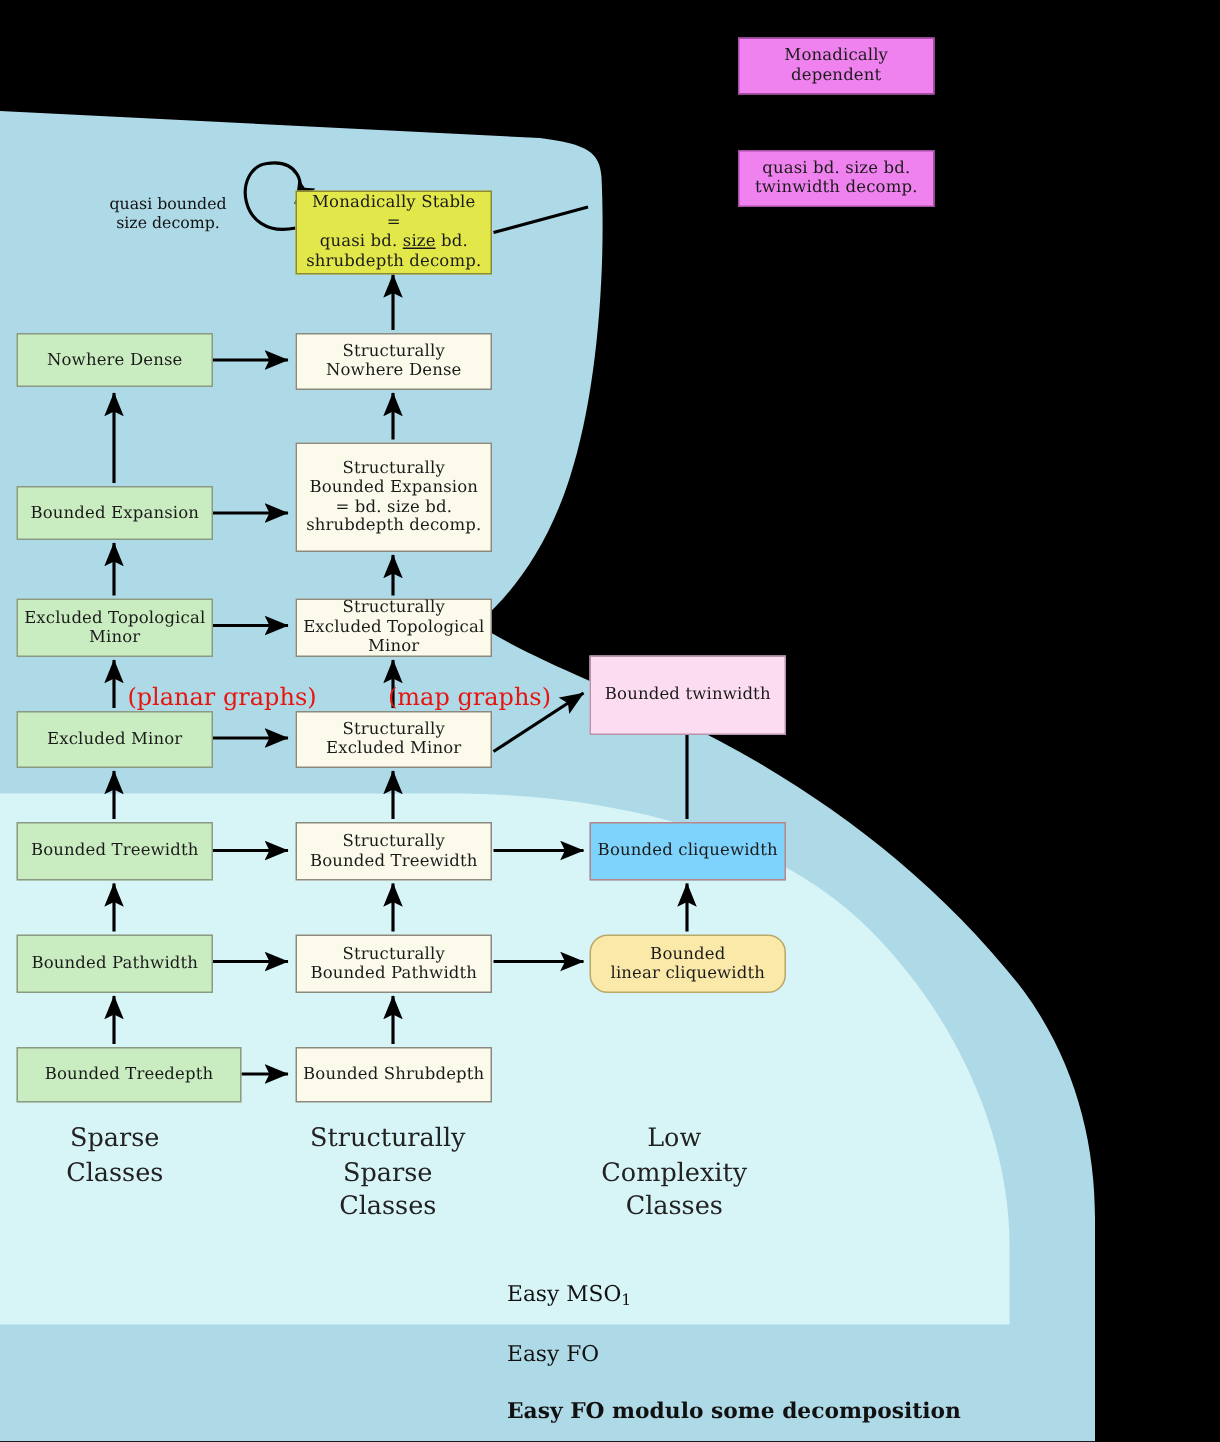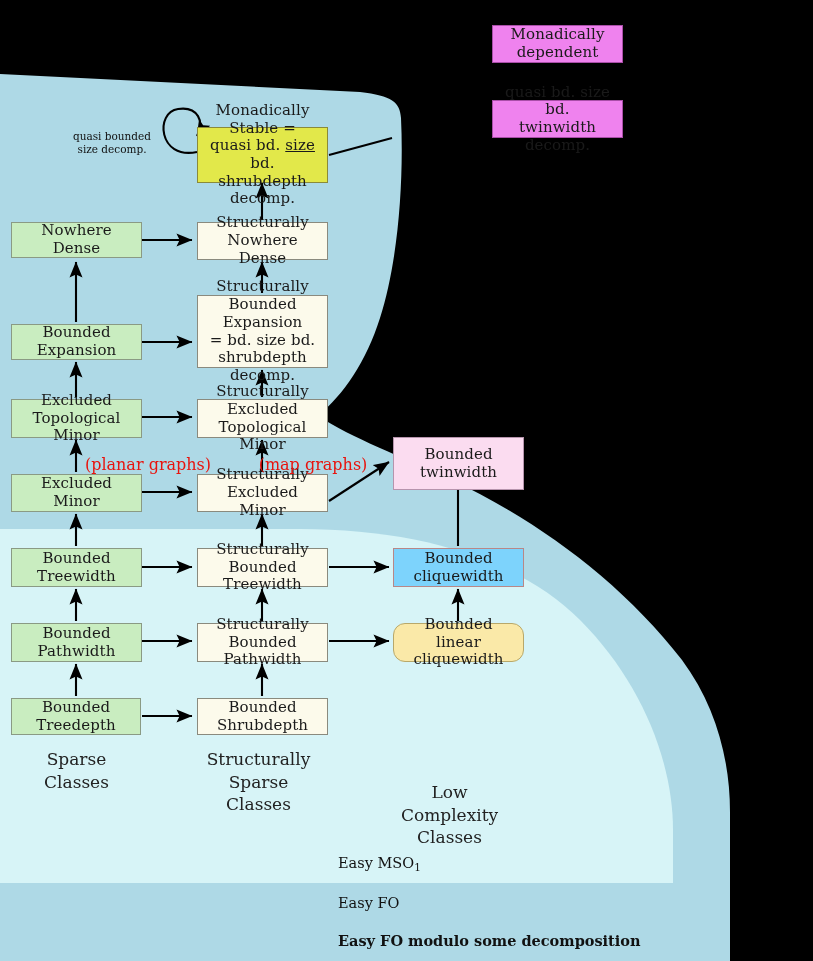--- a/index.html
+++ b/index.html
@@ -16,21 +16,21 @@
   .node{
     position:absolute;
     box-sizing:border-box;
     border:1px solid #7f7f6a;
     display:flex;
     align-items:center;
     justify-content:center;
     text-align:center;
     line-height:1.18;
     color:#1a1a1a;
-    font-size:15px;
+    font-size:11px;
     padding:2px 4px;
     letter-spacing:.1px;
   }
   .green{background:#c9edc0;border-color:#8a9a84;}
   .cream{background:#fcfaeb;border-color:#8a8a7e;}
   .yellow{background:#e2e84a;border-color:#8a8a3a;}
   .pinkpale{background:#fbdcf0;border-color:#b694ad;}
   .pinkdeep{background:#7dd3fc;border-color:#b98787;}
   .orange{background:#fae9a8;border-color:#b8a86a;}
   .magenta{background:#ef82ee;border-color:#a94ea8;}
@@ -170,21 +170,21 @@
   </div>
   <div class="node green" style="left:11px;top:474px;width:131px;height:38px;">
     <span style="white-space:pre-line">Excluded Minor</span>
   </div>
   <div class="node green" style="left:11px;top:548px;width:131px;height:39px;">
     <span style="white-space:pre-line">Bounded Treewidth</span>
   </div>
   <div class="node green" style="left:11px;top:623px;width:131px;height:39px;">
     <span style="white-space:pre-line">Bounded Pathwidth</span>
   </div>
-  <div class="node green" style="left:11px;top:698px;width:130px;height:37px;">
+  <div class="node green" style="left:11px;top:698px;width:150px;height:37px;">
     <span style="white-space:pre-line">Bounded Treedepth</span>
   </div>
 
   <div class="node cream" style="left:197px;top:222px;width:131px;height:38px;">
     <span style="white-space:pre-line">Structurally
 Nowhere Dense</span>
   </div>
   <div class="node cream" style="left:197px;top:295px;width:131px;height:73px;">
     <span style="white-space:pre-line">Structurally
 Bounded Expansion
@@ -228,21 +228,21 @@
 
   <div class="redlabel" style="left:83px;top:455px;width:130px;">(planar graphs)</div>
 
   <div class="redlabel" style="left:248px;top:455px;width:130px;">(map graphs)</div>
 
   <div class="colhead" style="left:6px;top:748px;width:141px;">Sparse
 Classes</div>
   <div class="colhead" style="left:188px;top:748px;width:141px;">Structurally
 Sparse
 Classes</div>
-  <div class="colhead" style="left:379px;top:748px;width:141px;margin-top:33px;">Low
+  <div class="colhead" style="left:379px;top:748px;width:141px;">Low
 Complexity
 Classes</div>
 
   <div class="legend" style="left:338px;top:855px;">
     <span>Easy MSO</span><span class="sub">1</span>
   </div>
   <div class="legend" style="left:338px;top:895px;">Easy FO</div>
   <div class="legend bold" style="left:338px;top:932px;">Easy FO modulo some decomposition</div>
 
 </div>

